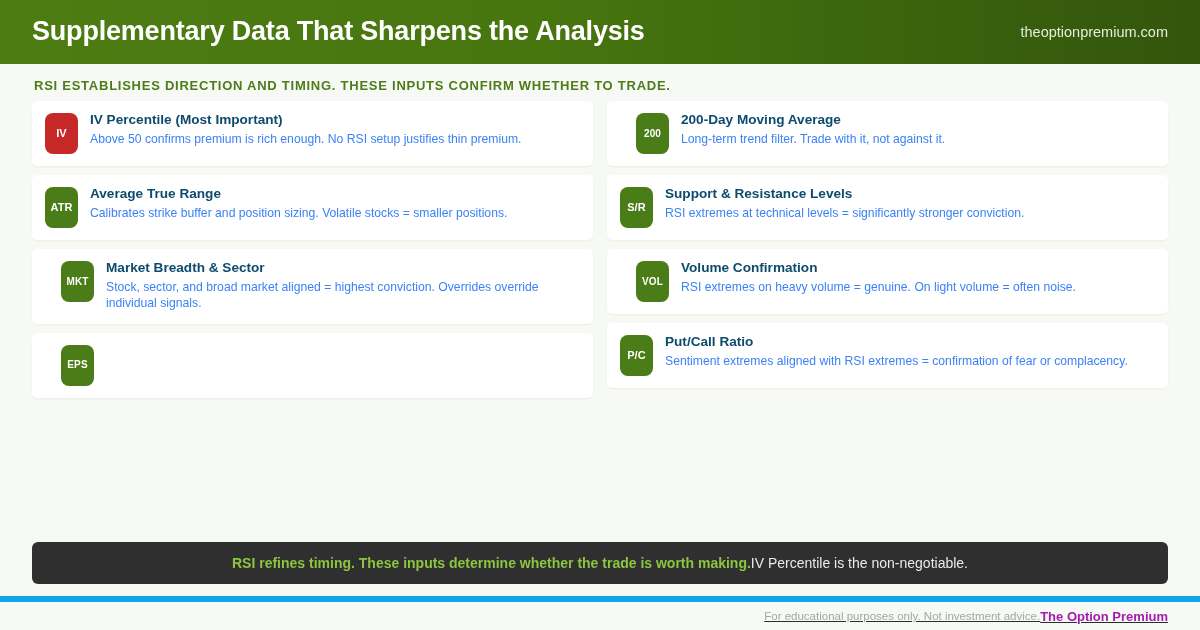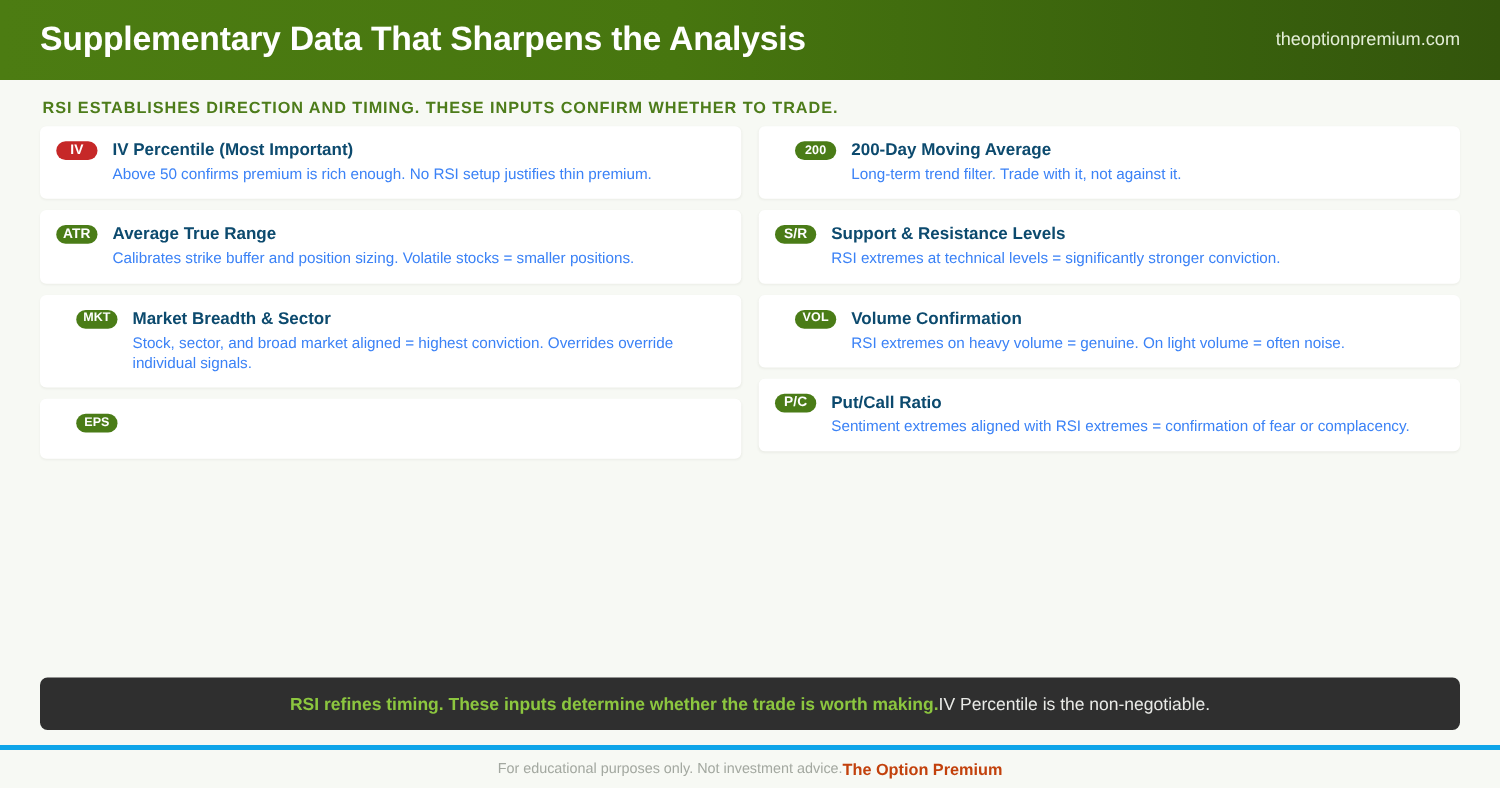--- a/index.html
+++ b/index.html
@@ -86,21 +86,21 @@
     display: flex;
     align-items: flex-start;
     gap: 12px;
     box-shadow: 0 1px 2px rgba(30,40,20,0.055);
     min-height: 48px;
   }
 
   .badge {
     flex: 0 0 auto;
     width: 33px;
-    height: 15px;
+    height: 41px;
     border-radius: 8px;
     display: flex;
     align-items: center;
     justify-content: center;
     font-size: 11px;
     font-weight: bold;
     color: #ffffff;
     letter-spacing: 0.1px;
     line-height: 1;
     margin-top: 1px;
@@ -159,37 +159,38 @@
 
   .callout-rest {
     color: #e9eae7;
     font-weight: normal;
   }
 
   
   .bottombar {
     height: 34px;
     flex: 0 0 34px;
-    border-top: 4px solid #0ea5e9;
-    display: flex;
-    align-items: center;
-    justify-content: center;
+    border-top: 6px solid #0ea5e9;
+    display: flex;
+    align-items: center;
+    justify-content: flex-end;
     padding: 0 32px;
     background: #f7f9f4;
+    text-decoration: underline;
   }
 
   .disclaimer {
     font-size: 11.5px;
     color: #a3a8a0;
   }
 
   .brand {
     font-size: 13px;
     font-weight: bold;
-    color: #c2410c;
+    color: #a21caf;
   }
 </style>
 </head>
 <body>
 
 <div class="page">
 
   <div class="header">
     <div class="header-title">Supplementary Data That Sharpens the Analysis</div>
     <div class="header-domain">theoptionpremium.com</div>

